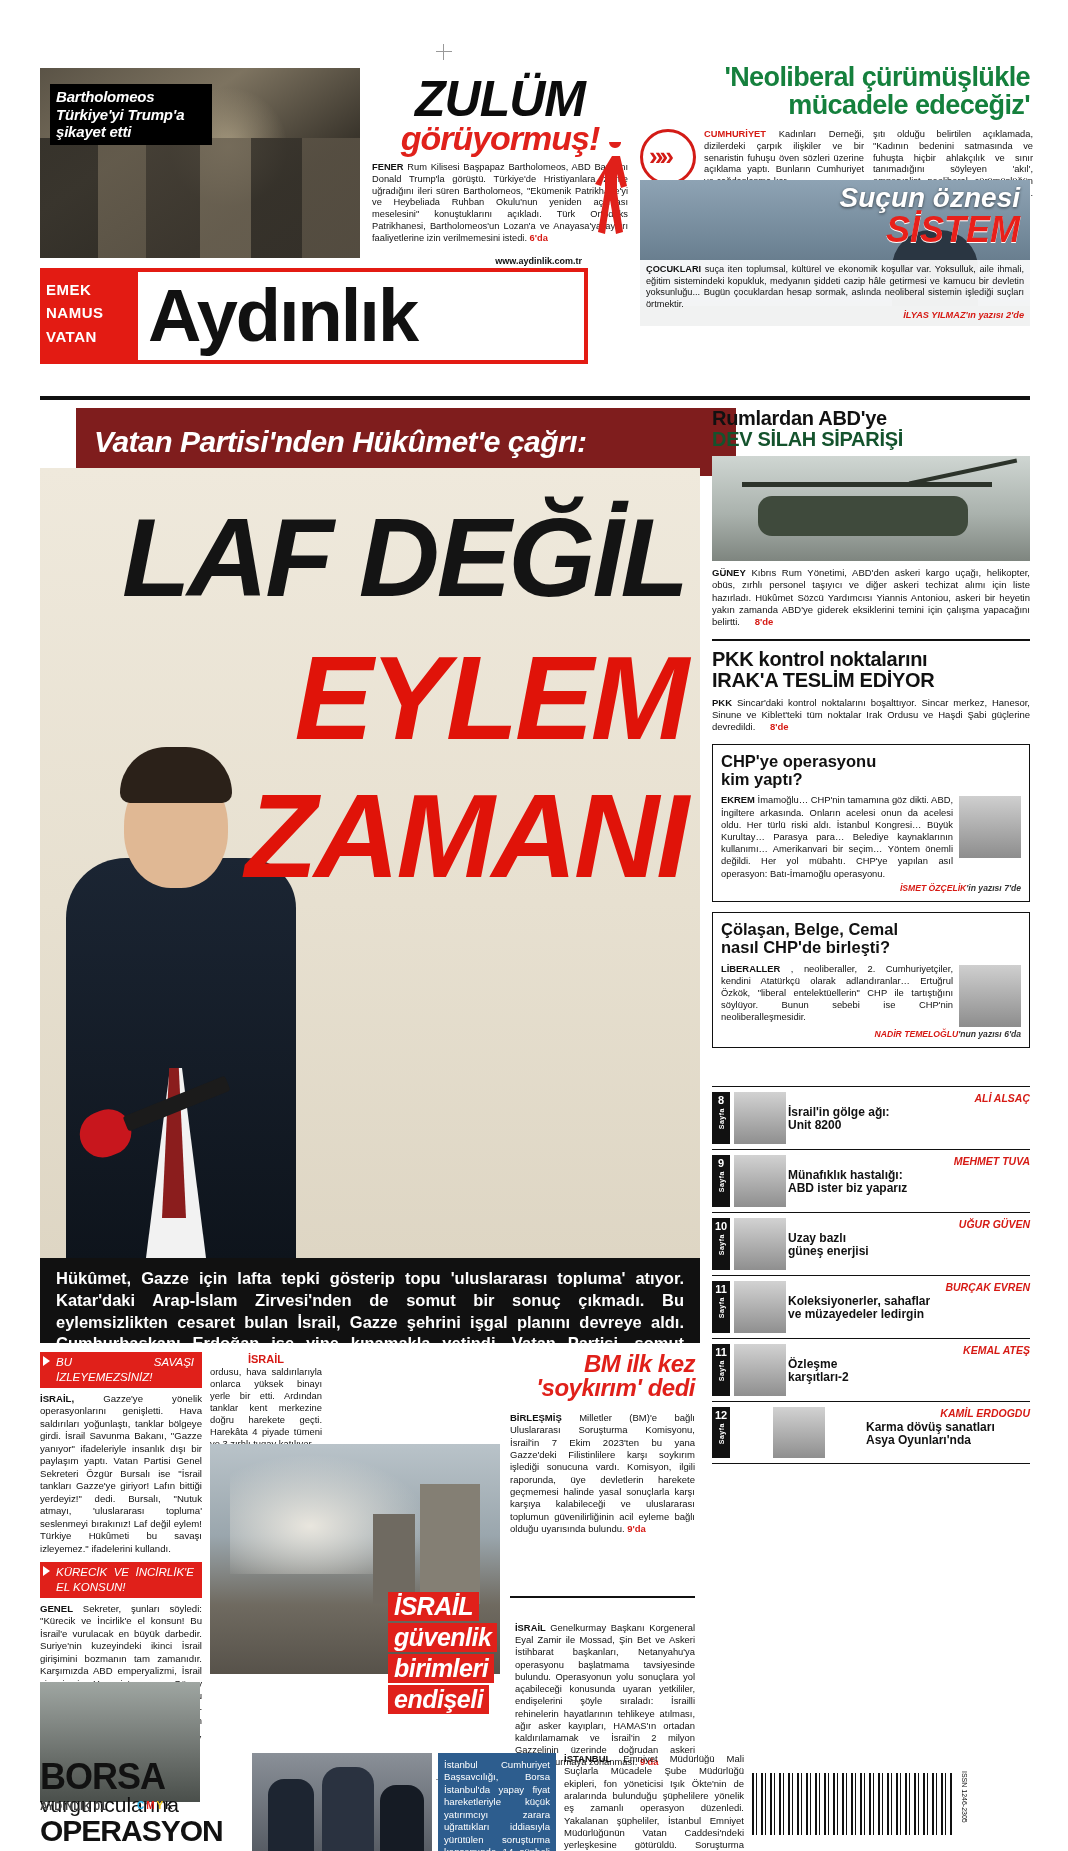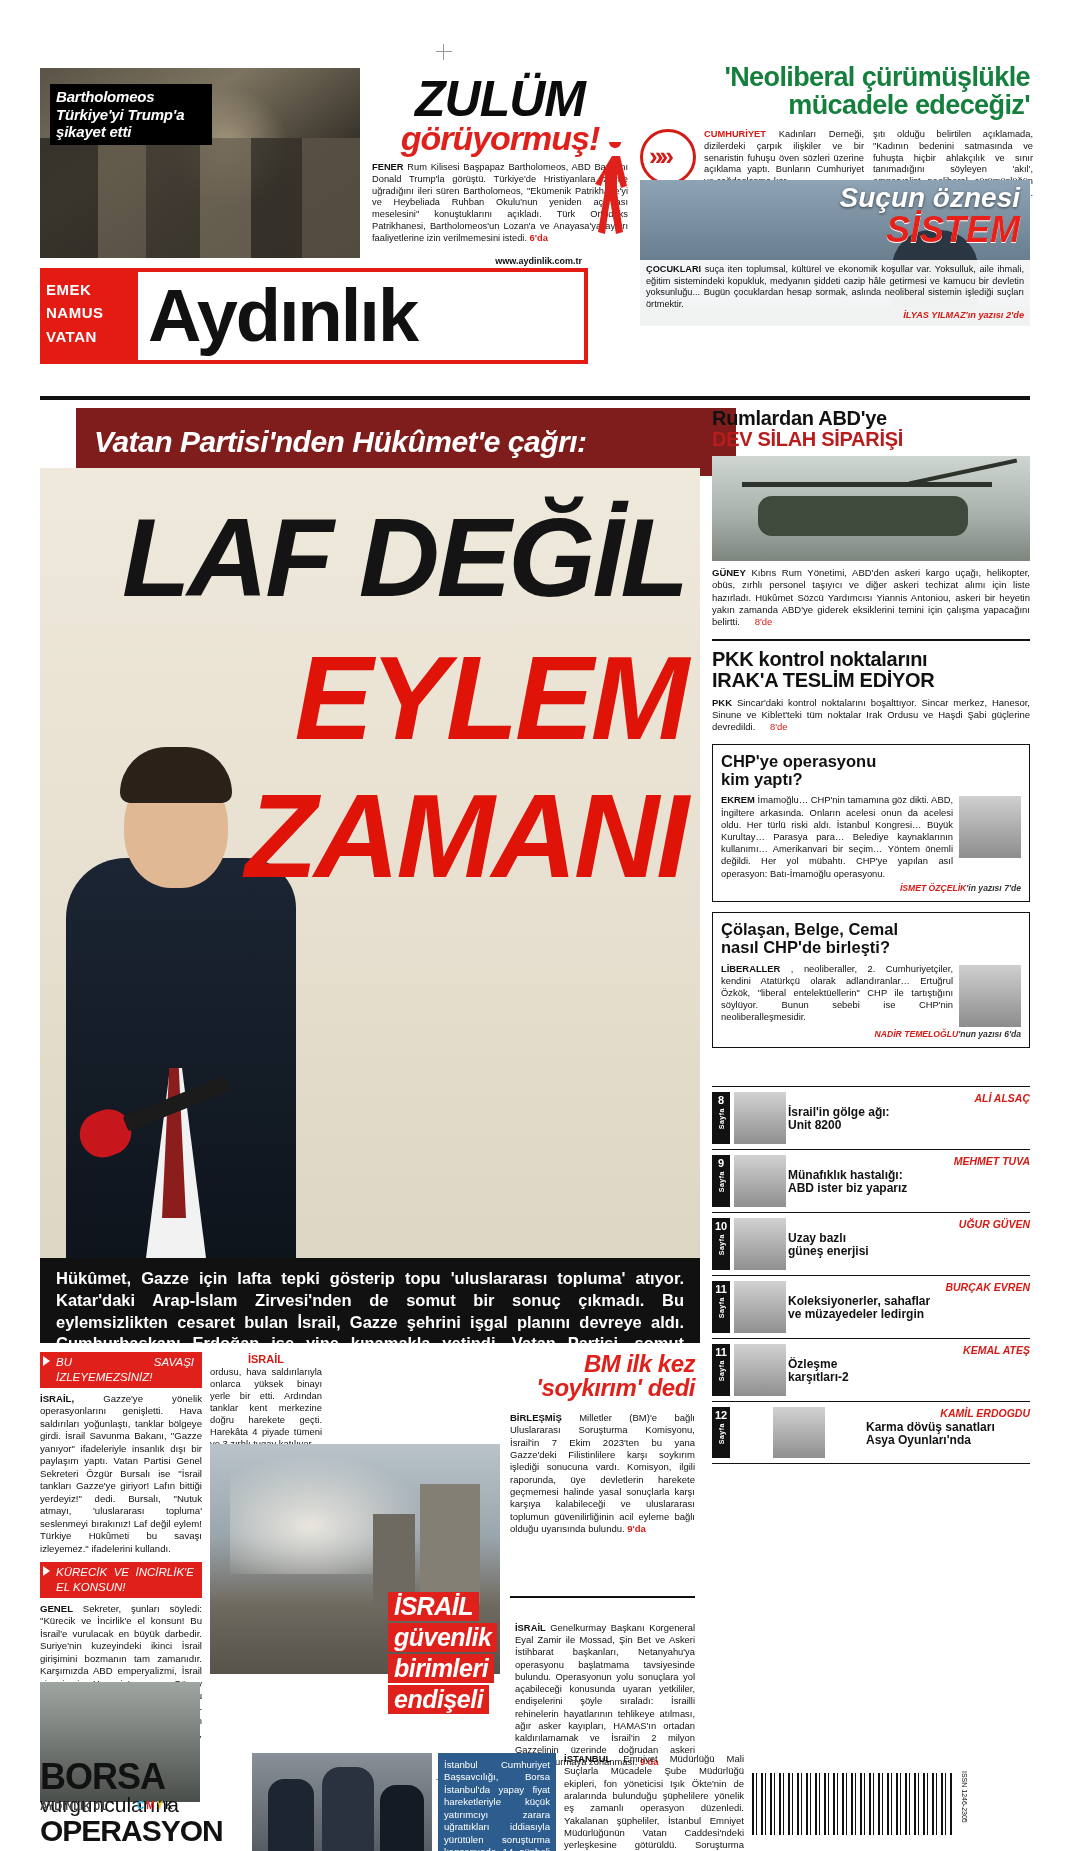--- a/index.html
+++ b/index.html
@@ -227,24 +227,24 @@
   .isr-body {
     position:absolute; left:475px; top:270px; width:180px; font-size:9.4px; line-height:1.3; text-align:justify;
   }
   .isr-body b { font-weight:bold; }
   .isr-body .pg { color:#d61a14; font-weight:bold; }
 
   
   .rail { position:absolute; left:712px; top:408px; width:318px; }
   .rail-sep { border-top:2px solid #111; margin:10px 0 8px 0; }
   .rail h2 { margin:0; font-size:20px; line-height:1.05; font-weight:bold; letter-spacing:-.3px; }
-  .rail h2 .red { color:#b91c1c; }
+  .rail h2 .red { color:#14532d; }
   .rail .body { font-size:9.5px; line-height:1.3; text-align:justify; margin-top:6px; }
   .rail .body b { font-weight:bold; }
-  .rail .pg { color:#d61a14; font-weight:normal;padding-left:12px; }
+  .rail .pg { color:#d61a14; font-weight:bold;padding-left:12px; }
 
   .heli {
     width:318px; height:105px; margin-top:6px;
     background:linear-gradient(180deg,#cfd6d2 0%,#aab2ad 55%,#7e857f 100%);
     position:relative; overflow:hidden;
   }
   .heli .body2 { position:absolute; left:46px; top:40px; width:210px; height:40px; background:#3f4a3c; border-radius:14px; }
   .heli .rotor { position:absolute; left:30px; top:26px; width:250px; height:5px; background:#2c332a; }
   .heli .rotor2 { position:absolute; left:196px; top:14px; width:110px; height:4px; background:#2c332a; transform:rotate(-12deg); }
 

